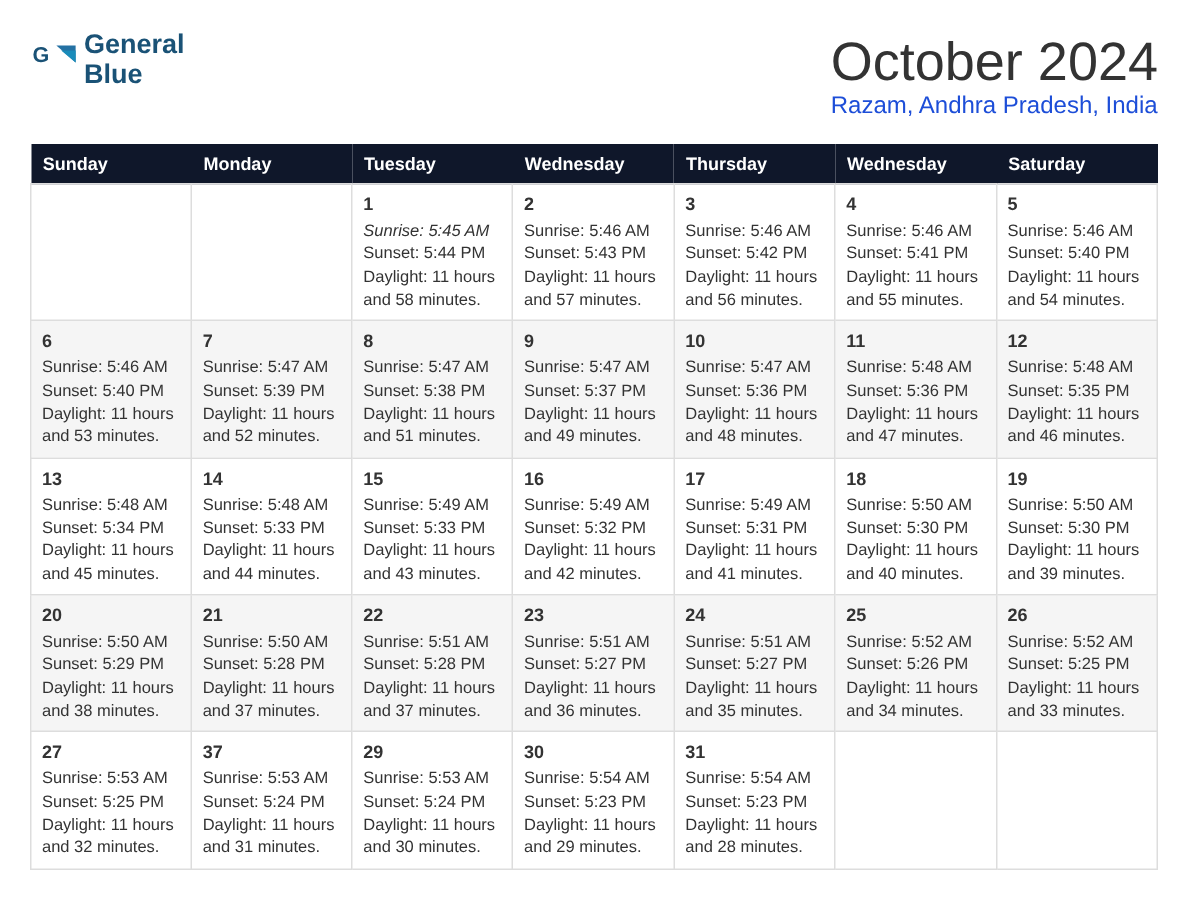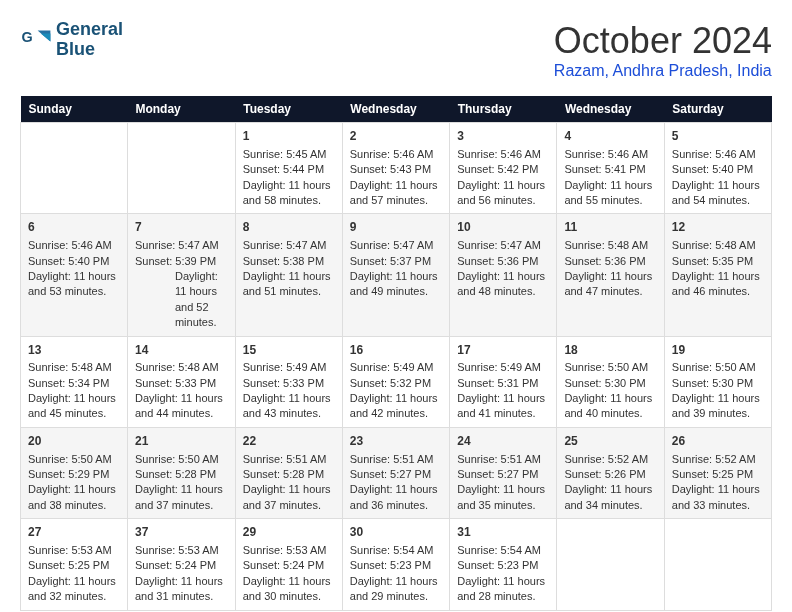--- a/index.html
+++ b/index.html
@@ -116,21 +116,21 @@
         <th>Wednesday</th>
         <th>Saturday</th>
       </tr>
   </thead>
   <tbody id="calendar-body">
   <tr>
         <td class="empty"></td>
         <td class="empty"></td>
         <td>
           <span class="day-number">1</span>
-          <span style="display: block;">Sunrise: 5:45 AM</span>
+          <span style="display: block; font-style: italic;">Sunrise: 5:45 AM</span>
           <span style="display: block;">Sunset: 5:44 PM</span>
           <span style="display: block;">Daylight: 11 hours and 58 minutes.</span>
         </td>
         <td>
           <span class="day-number">2</span>
           <span style="display: block;">Sunrise: 5:46 AM</span>
           <span style="display: block;">Sunset: 5:43 PM</span>
           <span style="display: block;">Daylight: 11 hours and 57 minutes.</span>
         </td>
         <td>
@@ -156,21 +156,21 @@
         <td>
           <span class="day-number">6</span>
           <span style="display: block;">Sunrise: 5:46 AM</span>
           <span style="display: block;">Sunset: 5:40 PM</span>
           <span style="display: block;">Daylight: 11 hours and 53 minutes.</span>
         </td>
         <td>
           <span class="day-number">7</span>
           <span style="display: block;">Sunrise: 5:47 AM</span>
           <span style="display: block;">Sunset: 5:39 PM</span>
-          <span style="display: block; margin-left: 40px;">Daylight: 11 hours and 52 minutes.</span>
+          <span style="display: block;">Daylight: 11 hours and 52 minutes.</span>
         </td>
         <td>
           <span class="day-number">8</span>
           <span style="display: block;">Sunrise: 5:47 AM</span>
           <span style="display: block;">Sunset: 5:38 PM</span>
           <span style="display: block;">Daylight: 11 hours and 51 minutes.</span>
         </td>
         <td>
           <span class="day-number">9</span>
           <span style="display: block;">Sunrise: 5:47 AM</span>

